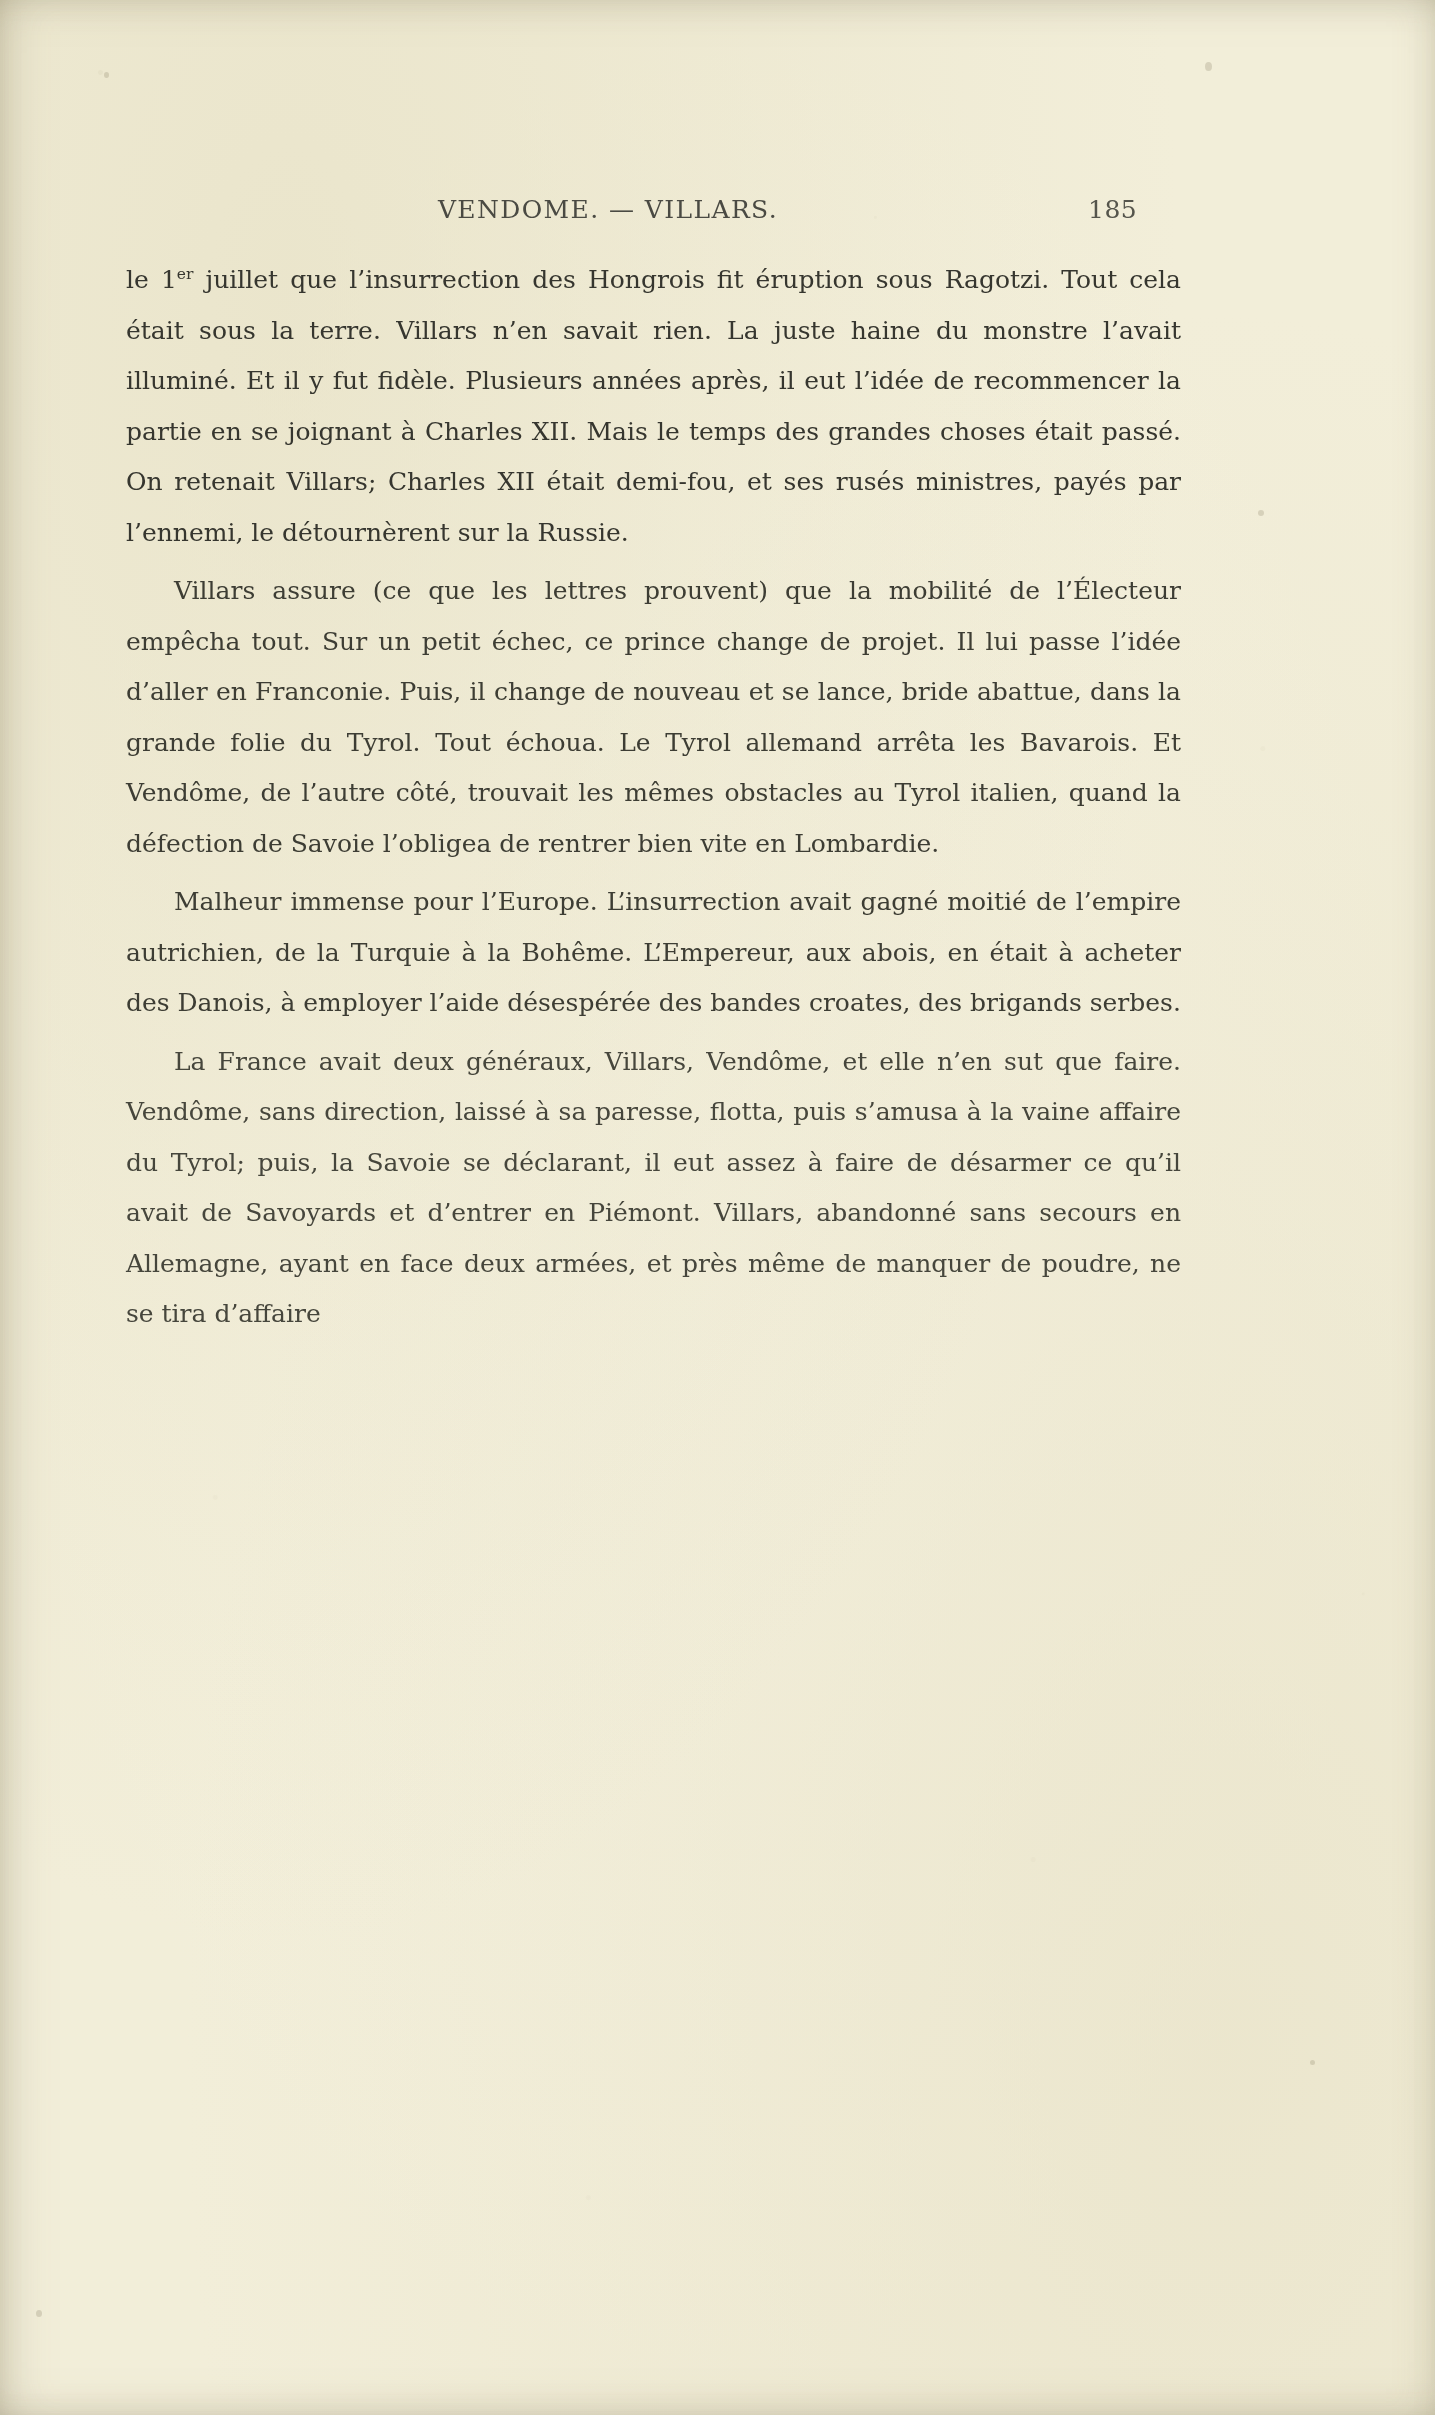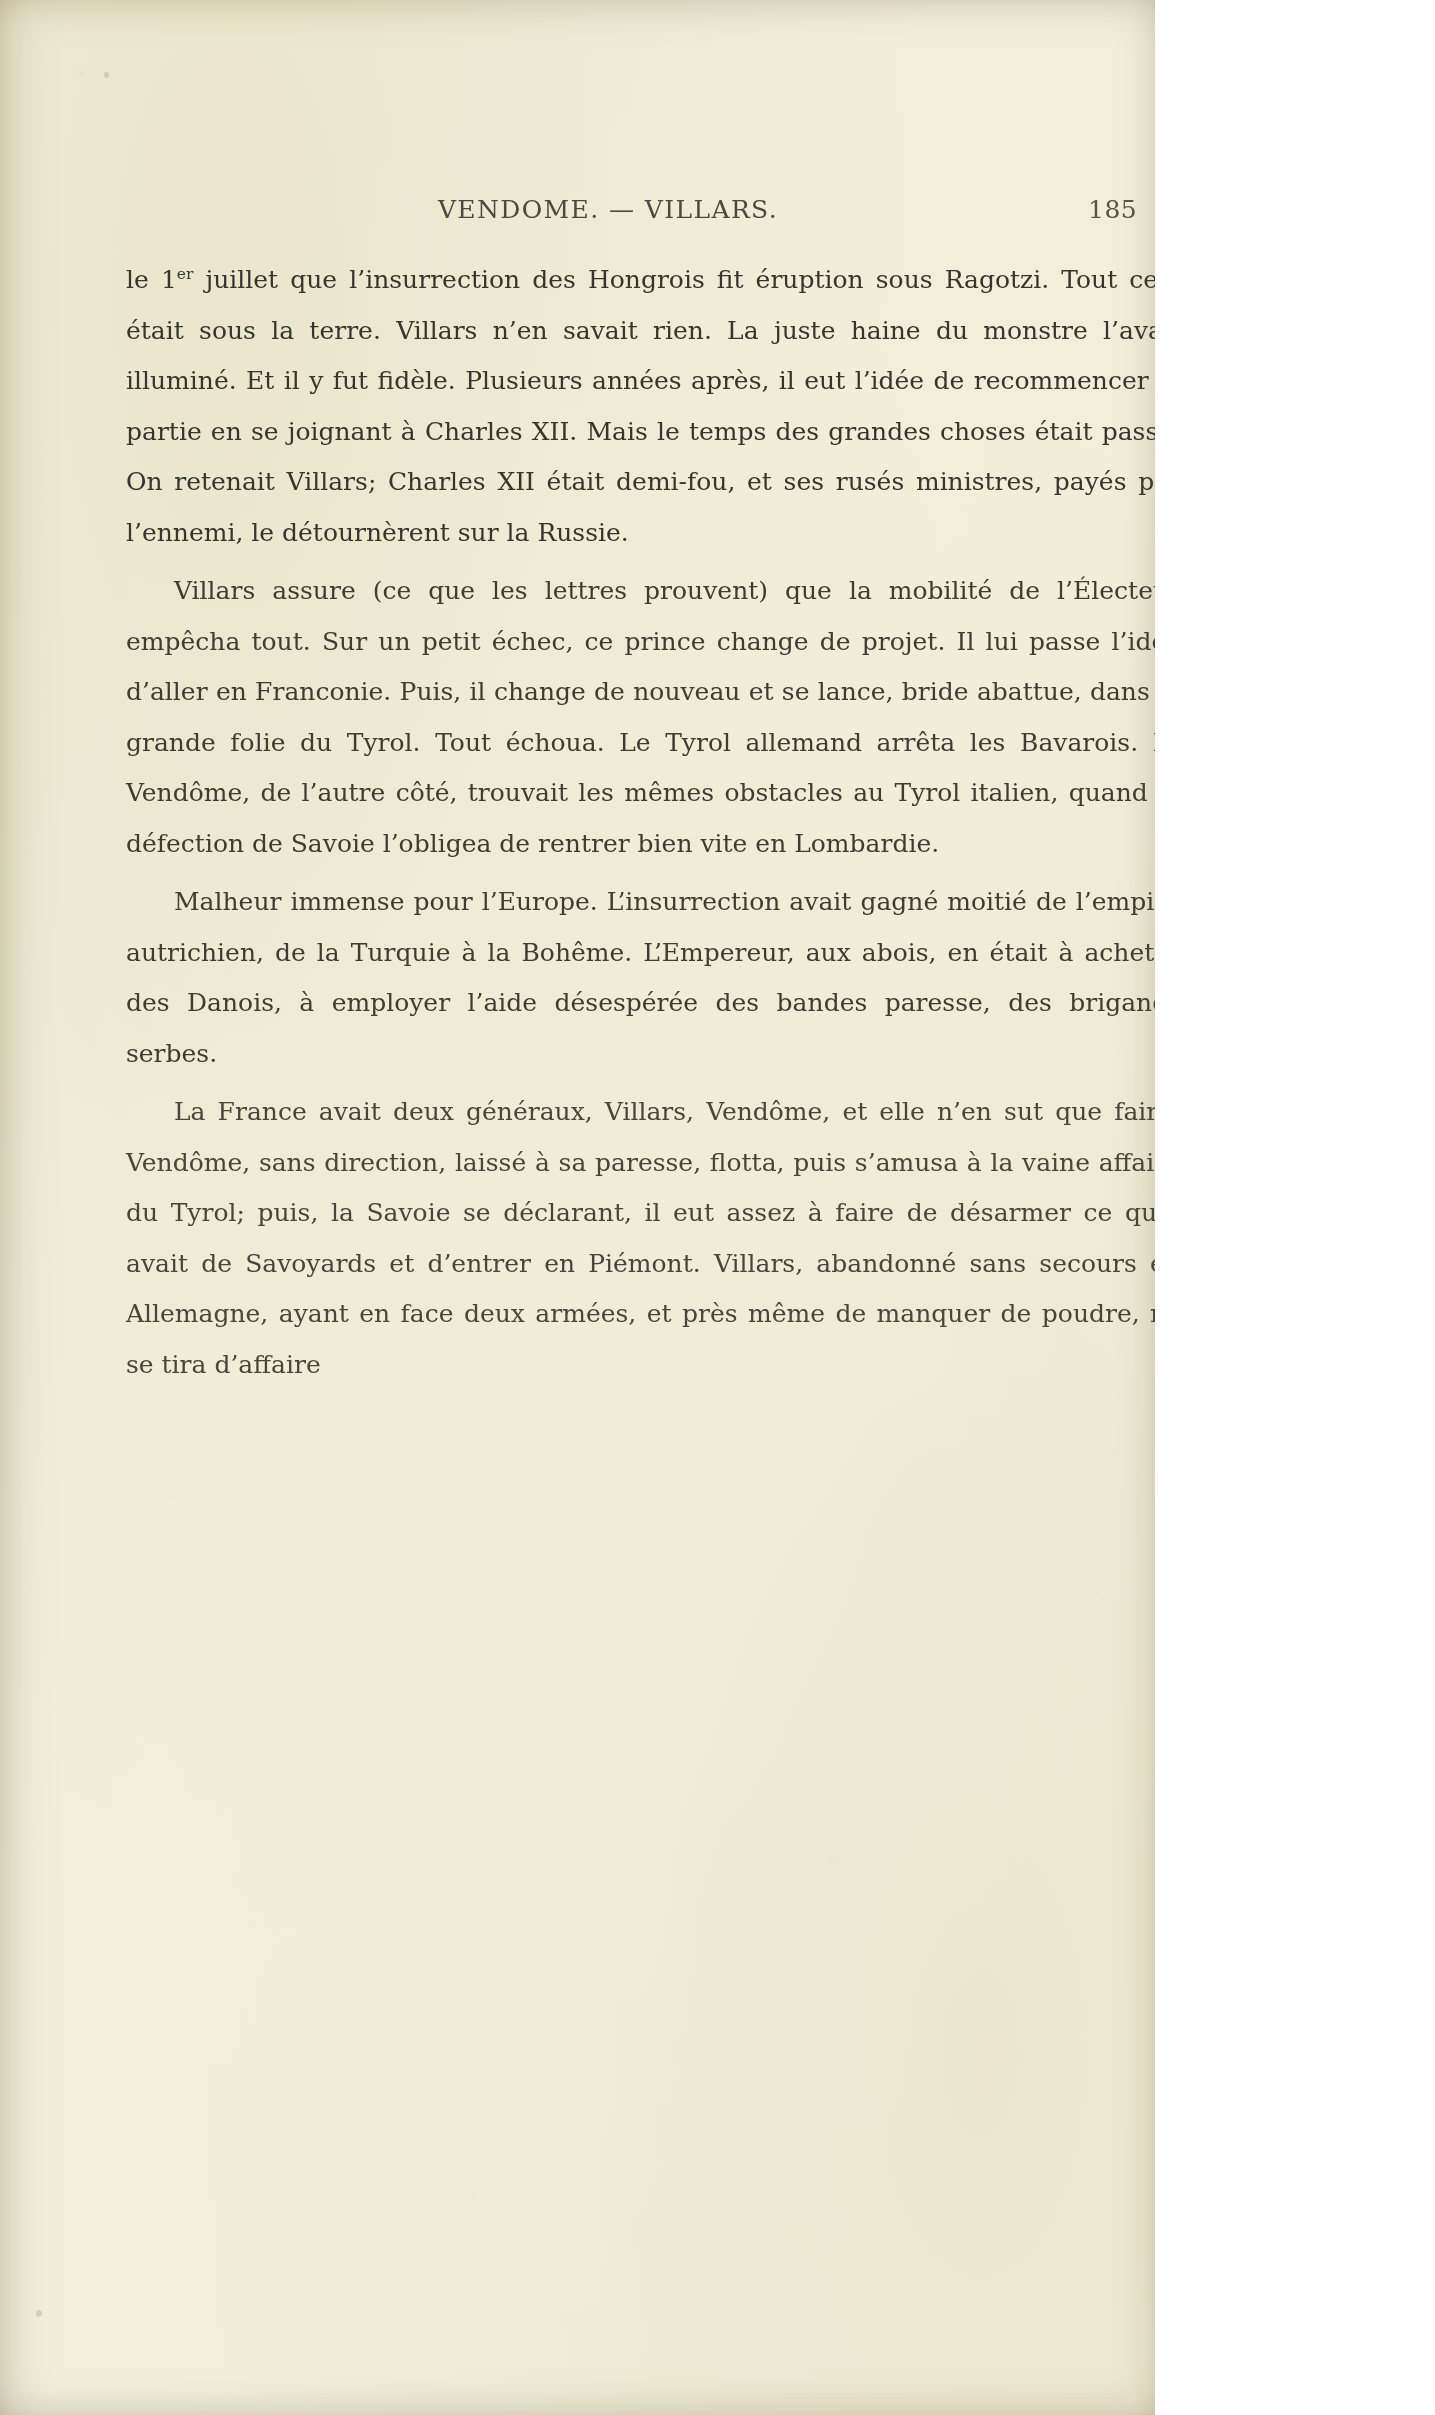--- a/index.html
+++ b/index.html
@@ -2,31 +2,30 @@
 <html><head>
 <meta charset="utf-8">
 <style>
   html, body {
     margin: 0;
     padding: 0;
     background: #ffffff;
   }
   .page {
     position: relative;
-    width: 1139px;
+    width: 1435px;
     height: 2415px;
     background: #f2eed9;
     background-image:
       radial-gradient(ellipse at 20% 12%, rgba(228,222,193,0.55) 0%, rgba(242,238,217,0) 55%),
       radial-gradient(ellipse at 85% 85%, rgba(231,225,198,0.6) 0%, rgba(242,238,217,0) 60%),
       radial-gradient(ellipse at 50% 50%, rgba(246,243,226,0.8) 0%, rgba(238,233,209,0) 70%);
     overflow: hidden;
     font-family: "DejaVu Serif", "Liberation Serif", serif;
     color: #2b2b28;
-    padding-left: 16px;
   }
   .grain {
     position: absolute;
     inset: 0;
     pointer-events: none;
     opacity: 0.35;
     background-image:
       radial-gradient(circle at 7% 3%, rgba(150,140,105,0.18) 0 2px, transparent 3px),
       radial-gradient(circle at 23% 18%, rgba(150,140,105,0.12) 0 2px, transparent 3px),
       radial-gradient(circle at 61% 9%, rgba(150,140,105,0.14) 0 1px, transparent 2px),
@@ -123,20 +122,20 @@
   </div>
 
   <div class="textblock">
 
     <p class="para fade-1">
       <span>le 1</span><sup class="ord">er</sup><span> juillet que l’insurrection des Hongrois fit éruption sous Ragotzi. Tout cela était sous la terre. Villars n’en savait rien. La juste haine du monstre l’avait illuminé. Et il y fut fidèle. Plusieurs années après, il eut l’idée de recommencer la partie en se joignant à Charles XII. Mais le temps des grandes choses était passé. On retenait Villars; Charles XII était demi-fou, et ses rusés ministres, payés par l’ennemi, le détournèrent sur la Russie.</span>
     </p>
 
     <p class="para indent fade-2">Villars assure (ce que les lettres prouvent) que la mobilité de l’Électeur empêcha tout. Sur un petit échec, ce prince change de projet. Il lui passe l’idée d’aller en Franconie. Puis, il change de nouveau et se lance, bride abattue, dans la grande folie du Tyrol. Tout échoua. Le Tyrol allemand arrêta les Bavarois. Et Vendôme, de l’autre côté, trouvait les mêmes obstacles au Tyrol italien, quand la défection de Savoie l’obligea de rentrer bien vite en Lombardie.</p>
 
-    <p class="para indent fade-2">Malheur immense pour l’Europe. L’insurrection avait gagné moitié de l’empire autrichien, de la Turquie à la Bohême. L’Empereur, aux abois, en était à acheter des Danois, à employer l’aide désespérée des bandes paresse, des brigands serbes.</p>
+    <p class="para indent fade-2">Malheur immense pour l’Europe. L’insurrection avait gagné moitié de l’empire autrichien, de la Turquie à la Bohême. L’Empereur, aux abois, en était à acheter des Danois, à employer l’aide désespérée des bandes croates, des brigands serbes.</p>
 
     <p class="para indent fade-3">La France avait deux généraux, Villars, Vendôme, et elle n’en sut que faire. Vendôme, sans direction, laissé à sa paresse, flotta, puis s’amusa à la vaine affaire du Tyrol; puis, la Savoie se déclarant, il eut assez à faire de désarmer ce qu’il avait de Savoyards et d’entrer en Piémont. Villars, abandonné sans secours en Allemagne, ayant en face deux armées, et près même de manquer de poudre, ne se tira d’affaire</p>
 
   </div>
 
   <div class="edge-shadow"></div>
 </div>
 
 </body></html>

